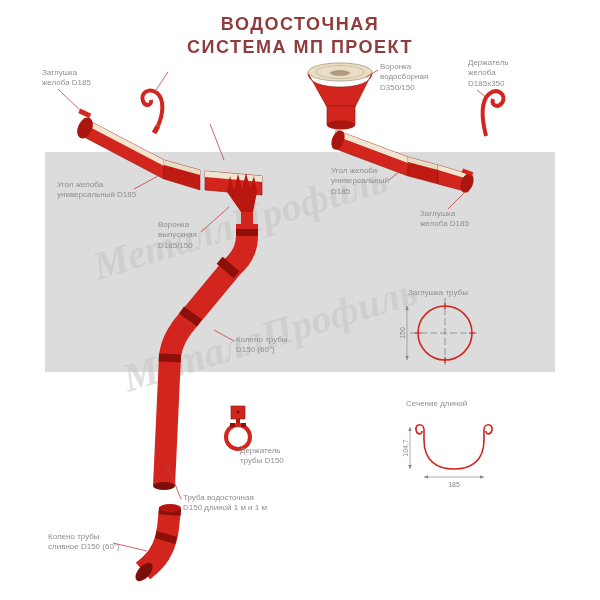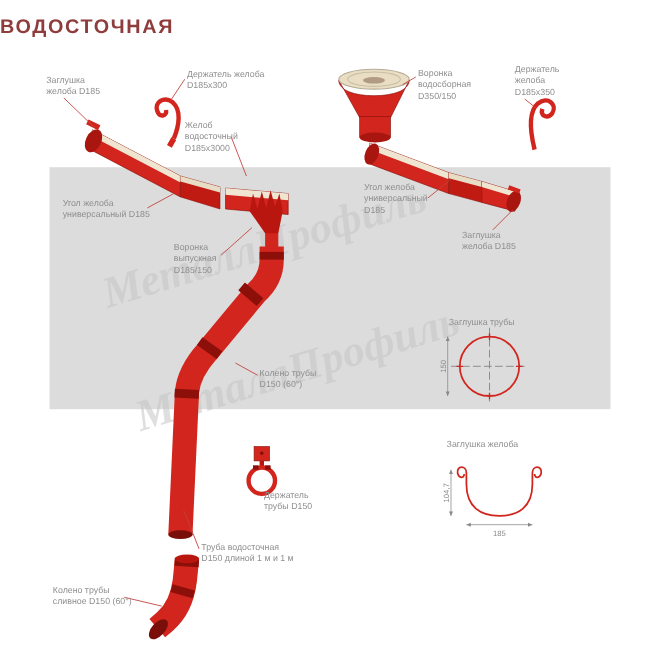--- a/index.html
+++ b/index.html
@@ -1,18 +1,18 @@
 <!DOCTYPE html>
 <html><head>
 <meta charset="utf-8">
 <style>
   * { margin:0; padding:0; box-sizing:border-box; }
   html,body { background:#ffffff; font-family:"Liberation Sans", sans-serif; }
   .stage { position:relative; width:600px; height:600px; background:#ffffff; overflow:hidden; }
-  .title { position:absolute; top:13px; left:0; width:100%; text-align:left;
+  .title { position:absolute; top:13px; left:0; width:100%; text-align:center;
            color:#8e3c3c; font-weight:bold; font-size:18px; letter-spacing:1.5px; line-height:1.3; }
   .lbl { position:absolute; font-size:8px; line-height:1.3; color:#8f8f8f; white-space:pre-line; }
   .canvas { position:absolute; left:0; top:0; }
 </style>
 </head>
 <body>
 
 <div class="stage">
 
   <svg class="canvas" width="600" height="600" viewBox="0 0 600 600">
@@ -137,49 +137,45 @@
       <path d="M410,427 l-1.8,4 l3.6,0 Z M410,469 l-1.8,-4 l3.6,0 Z" fill="#888"></path>
       <text x="406" y="450" font-size="7" fill="#888" text-anchor="middle" transform="rotate(-90 406 448)">104,7</text>
       <line x1="424" y1="477" x2="484" y2="477" stroke="#888" stroke-width="0.7"></line>
       <path d="M424,477 l4,-1.8 l0,3.6 Z M484,477 l-4,-1.8 l0,3.6 Z" fill="#888"></path>
       <text x="454" y="487" font-size="7" fill="#888" text-anchor="middle">185</text>
     </g>
   </svg>
 
   <div class="title">
     <div>ВОДОСТОЧНАЯ</div>
+    <div>СИСТЕМА МП ПРОЕКТ</div>
   </div>
 
   <div class="lbl" style="left:42px;top:68px">Заглушка
 желоба D185</div>
-  <div class="lbl" style="left:170px;top:63px">Держатель желоба
-D185x300</div>
   <div class="lbl" style="left:380px;top:62px">Воронка
 водосборная
 D350/150</div>
   <div class="lbl" style="left:468px;top:58px">Держатель
 желоба
 D185x350</div>
-  <div class="lbl" style="left:168px;top:109px">Желоб
-водосточный
-D185x3000</div>
   <div class="lbl" style="left:57px;top:180px">Угол желоба
 универсальный D185</div>
   <div class="lbl" style="left:331px;top:166px">Угол желоба
 универсальный
 D185</div>
   <div class="lbl" style="left:420px;top:209px">Заглушка
 желоба D185</div>
   <div class="lbl" style="left:158px;top:220px">Воронка
 выпускная
 D185/150</div>
   <div class="lbl" style="left:408px;top:288px">Заглушка трубы</div>
   <div class="lbl" style="left:236px;top:335px">Колено трубы
 D150 (60°)</div>
-  <div class="lbl" style="left:406px;top:399px">Заглушка желоба</div>
+  <div class="lbl" style="left:406px;top:399px">Сечение длиной</div>
   <div class="lbl" style="left:240px;top:446px">Держатель
 трубы D150</div>
   <div class="lbl" style="left:183px;top:493px">Труба водосточная
 D150 длиной 1 м и 1 м</div>
   <div class="lbl" style="left:48px;top:532px">Колено трубы
 сливное D150 (60°)</div>
 
 </div>
 
 </body></html>

